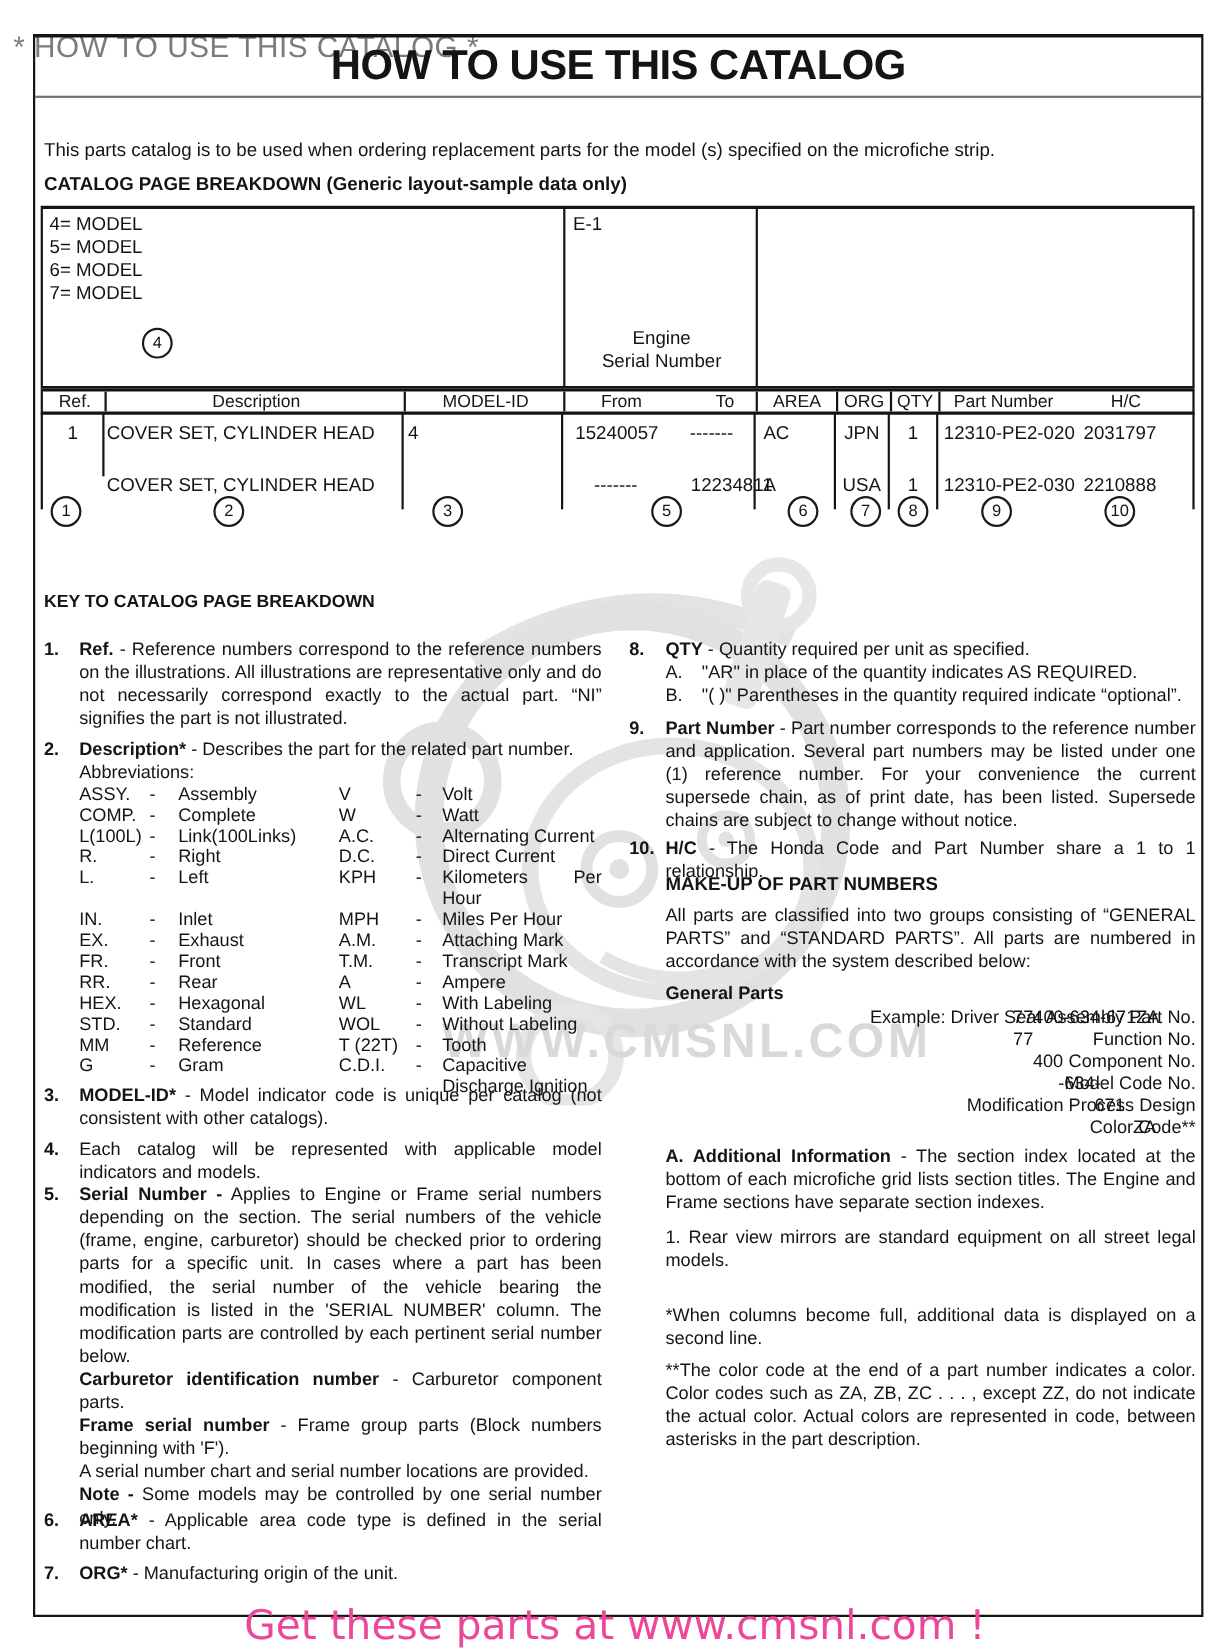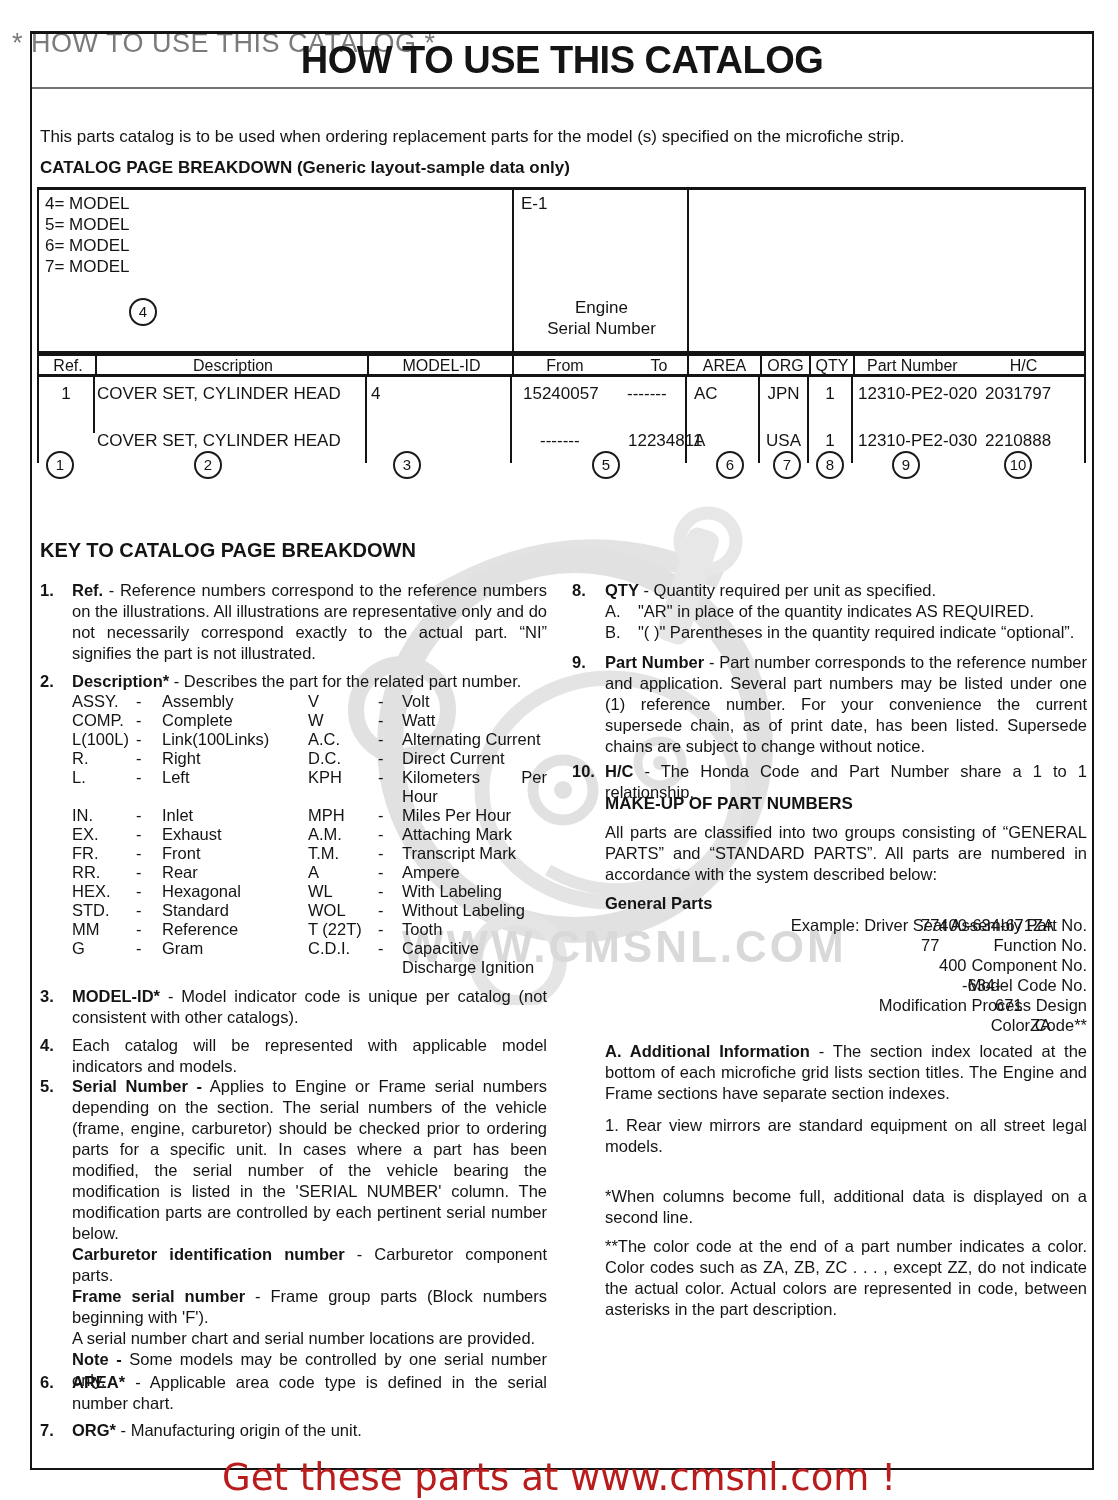--- a/index.html
+++ b/index.html
@@ -39,40 +39,40 @@
             border:2px solid #141414; border-top-width:3px; border-bottom-width:3px; font-size:16px; }
   .hspan { position:absolute; top:1px; text-align:center; line-height:17px; white-space:nowrap; }
   .d-body { position:absolute; left:0; top:188px; width:1049px; height:88px; }
   .bvl { position:absolute; top:0; width:0; border-left:2px solid #141414; height:88px; }
   .bvl.short { height:58px; }
   .d-row { position:absolute; left:0; width:100%; }
   .cell  { position:absolute; white-space:nowrap; }
   .ctr   { text-align:center; }
 
   
-  .key-heading { position:absolute; left:8px; top:505px; font-size:20px; font-weight:bold; }
+  .key-heading { position:absolute; left:8px; top:505px; font-size:16px; font-weight:bold; }
   .ki { position:absolute; font-size:16.5px; line-height:21px; }
   .ki .n { position:absolute; left:0; top:0; font-weight:bold; }
   .ki .b { margin-left:32px; text-align:justify; }
   .ki.right .b { margin-left:33px; }
   .bold { font-weight:bold; }
   .abbr { display:grid; grid-template-columns:64px 26px 146px 70px 24px 1fr; line-height:19px; }
   .subr { display:flex; text-align:left; }
   .subr .sn { width:33px; flex:none; }
 
   
   .mk { position:absolute; left:573px; width:482px; font-size:16.5px; line-height:21px; }
   .mk-head { font-weight:bold; font-size:17px; }
   .mrow { position:relative; height:20px; white-space:nowrap;text-align:right; }
   .mval { position:absolute; top:0; }
   .just { text-align:justify; }
 
   
   .footer-link { position:absolute; left:0; right:0; top:1456px; z-index:3; text-align:center;
-                 font-family:"DejaVu Sans", sans-serif; font-size:37px; color:#b91c1c; white-space:nowrap; }
+                 font-family:"DejaVu Sans", sans-serif; font-size:37px; color:#ec4899; white-space:nowrap; }
 </style>
 </head>
 <body>
 
 <div class="page">
 
   <svg class="wm-svg" width="520" height="500" viewBox="0 0 520 500">
     <path d="M120 95 Q265 5 410 75" stroke="#e3e3e3" stroke-width="20" fill="none"></path>
     <circle cx="265" cy="240" r="185" fill="none" stroke="#e1e1e1" stroke-width="26"></circle>
     <circle cx="92" cy="205" r="46" fill="none" stroke="#e1e1e1" stroke-width="16"></circle>
@@ -189,20 +189,21 @@
 
     <div class="ki" style="left:8px; top:546px; width:507px;">
       <span class="n">1.</span>
       <div class="b"><span class="bold">Ref.</span><span> - Reference numbers correspond to the reference numbers on the illustrations.  All illustrations are representative only and do not necessarily correspond exactly to the actual part. “NI” signifies the part is not illustrated.</span></div>
     </div>
 
     <div class="ki" style="left:8px; top:637px; width:507px;">
       <span class="n">2.</span>
       <div class="b">
         <span class="bold">Description*</span><span> - Describes the part for the related part number.</span>
+        <div>Abbreviations:</div>
         <div class="abbr">
           <span>ASSY.</span>
             <span>-</span>
             <span>Assembly</span>
             <span>V</span>
             <span>-</span>
             <span>Volt</span>
           <span>COMP.</span>
             <span>-</span>
             <span>Complete</span>

